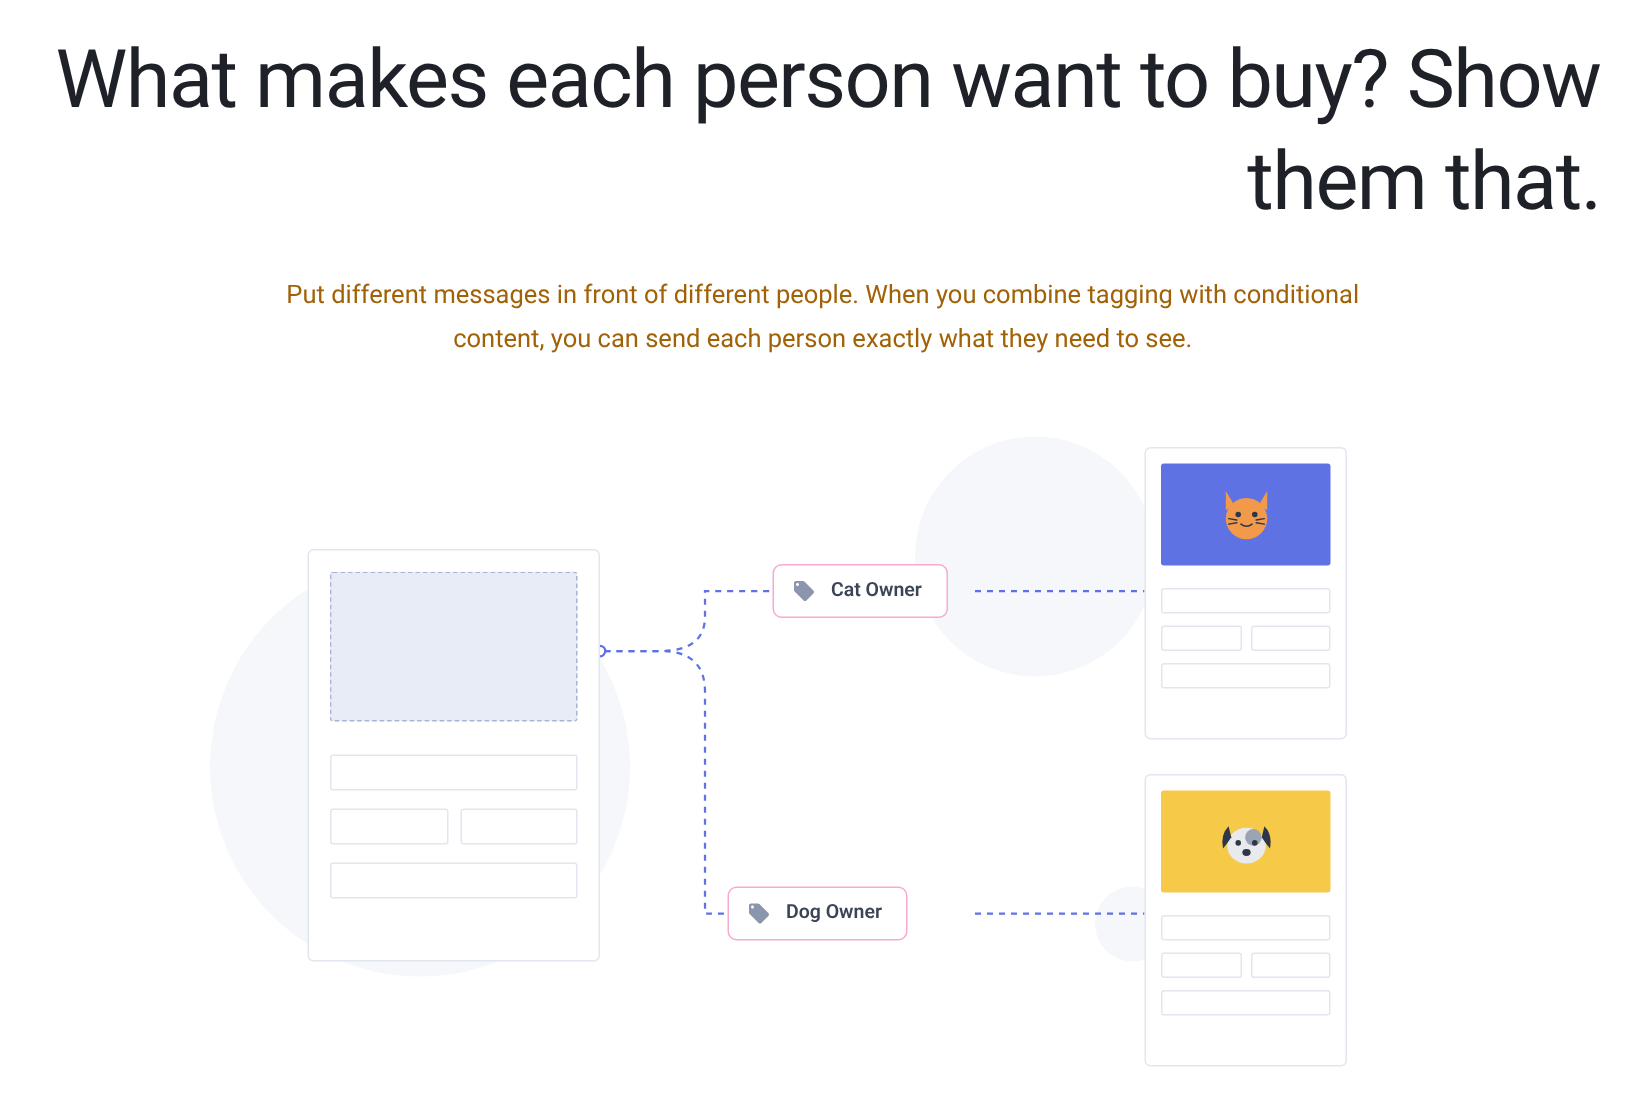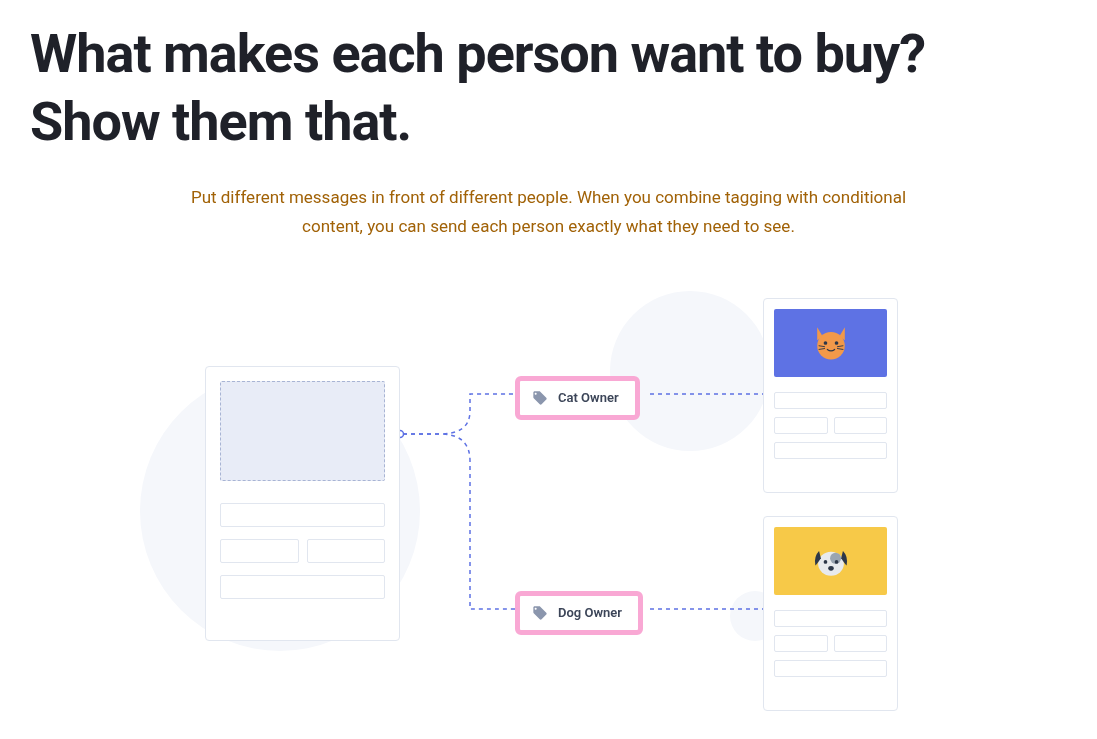--- a/index.html
+++ b/index.html
@@ -10,23 +10,23 @@
     body {
       font-family: -apple-system, BlinkMacSystemFont, 'Segoe UI', Roboto, sans-serif;
       background: #ffffff;
       width: 1097px;
       height: 739px;
       overflow: hidden;
       position: relative;
     }
     .hero-title {
       font-size: 54px;
-      font-weight: 700;
+      font-weight: 400;
       color: #1f2129;
-      text-align: left;
+      text-align: right;
       line-height: 1.25;
       margin: 20px 30px 0 30px;
       letter-spacing: -1px;
     }
     .hero-subtitle {
       font-size: 17px;
       color: #a16207;
       text-align: center;
       max-width: 760px;
       margin: 28px auto 0 auto;
@@ -107,37 +107,37 @@
     .line-placeholder-2 {
       width: 100%;
       height: 24px;
       border: 1px solid #e1e6ef;
       border-radius: 2px;
       margin-top: 12px;
     }
     .tag-chip {
       position: absolute;
       background: #ffffff;
-      border: 5px solid #f9a8d4;
+      border: 1px solid #f9a8d4;
       border-radius: 6px;
       padding: 9px 16px 9px 12px;
       display: flex;
       align-items: center;
       gap: 10px;
       font-size: 13px;
       font-weight: 600;
       color: #3c4558;
       z-index: 3;
     }
     .tag-chip-cat {
       left: 515px;
       top: 75px;
     }
     .tag-chip-dog {
-      left: 515px;
+      left: 485px;
       top: 290px;
     }
     .tag-icon {
       width: 16px;
       height: 16px;
       color: #8b96ad;
     }
     .result-card {
       position: absolute;
       width: 135px;

